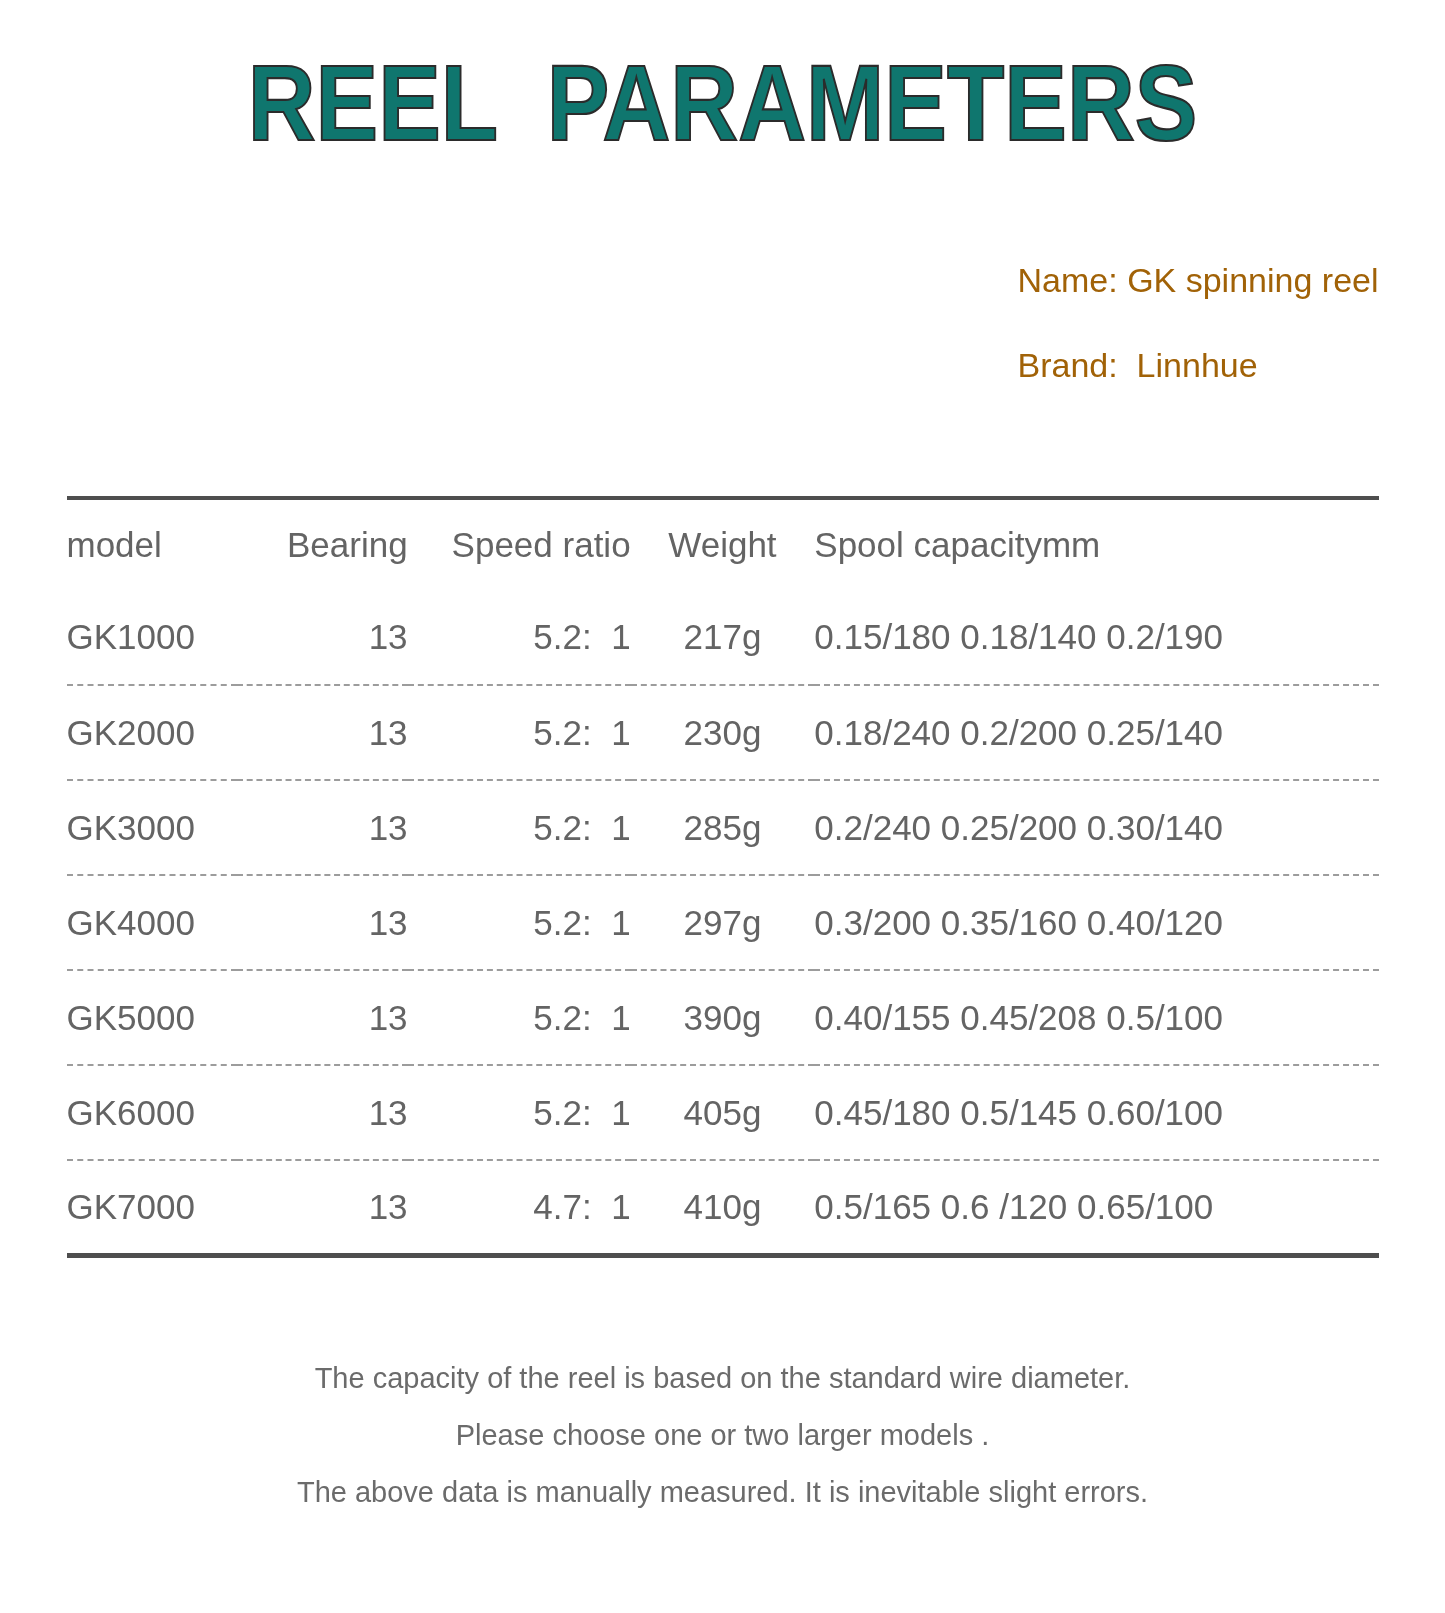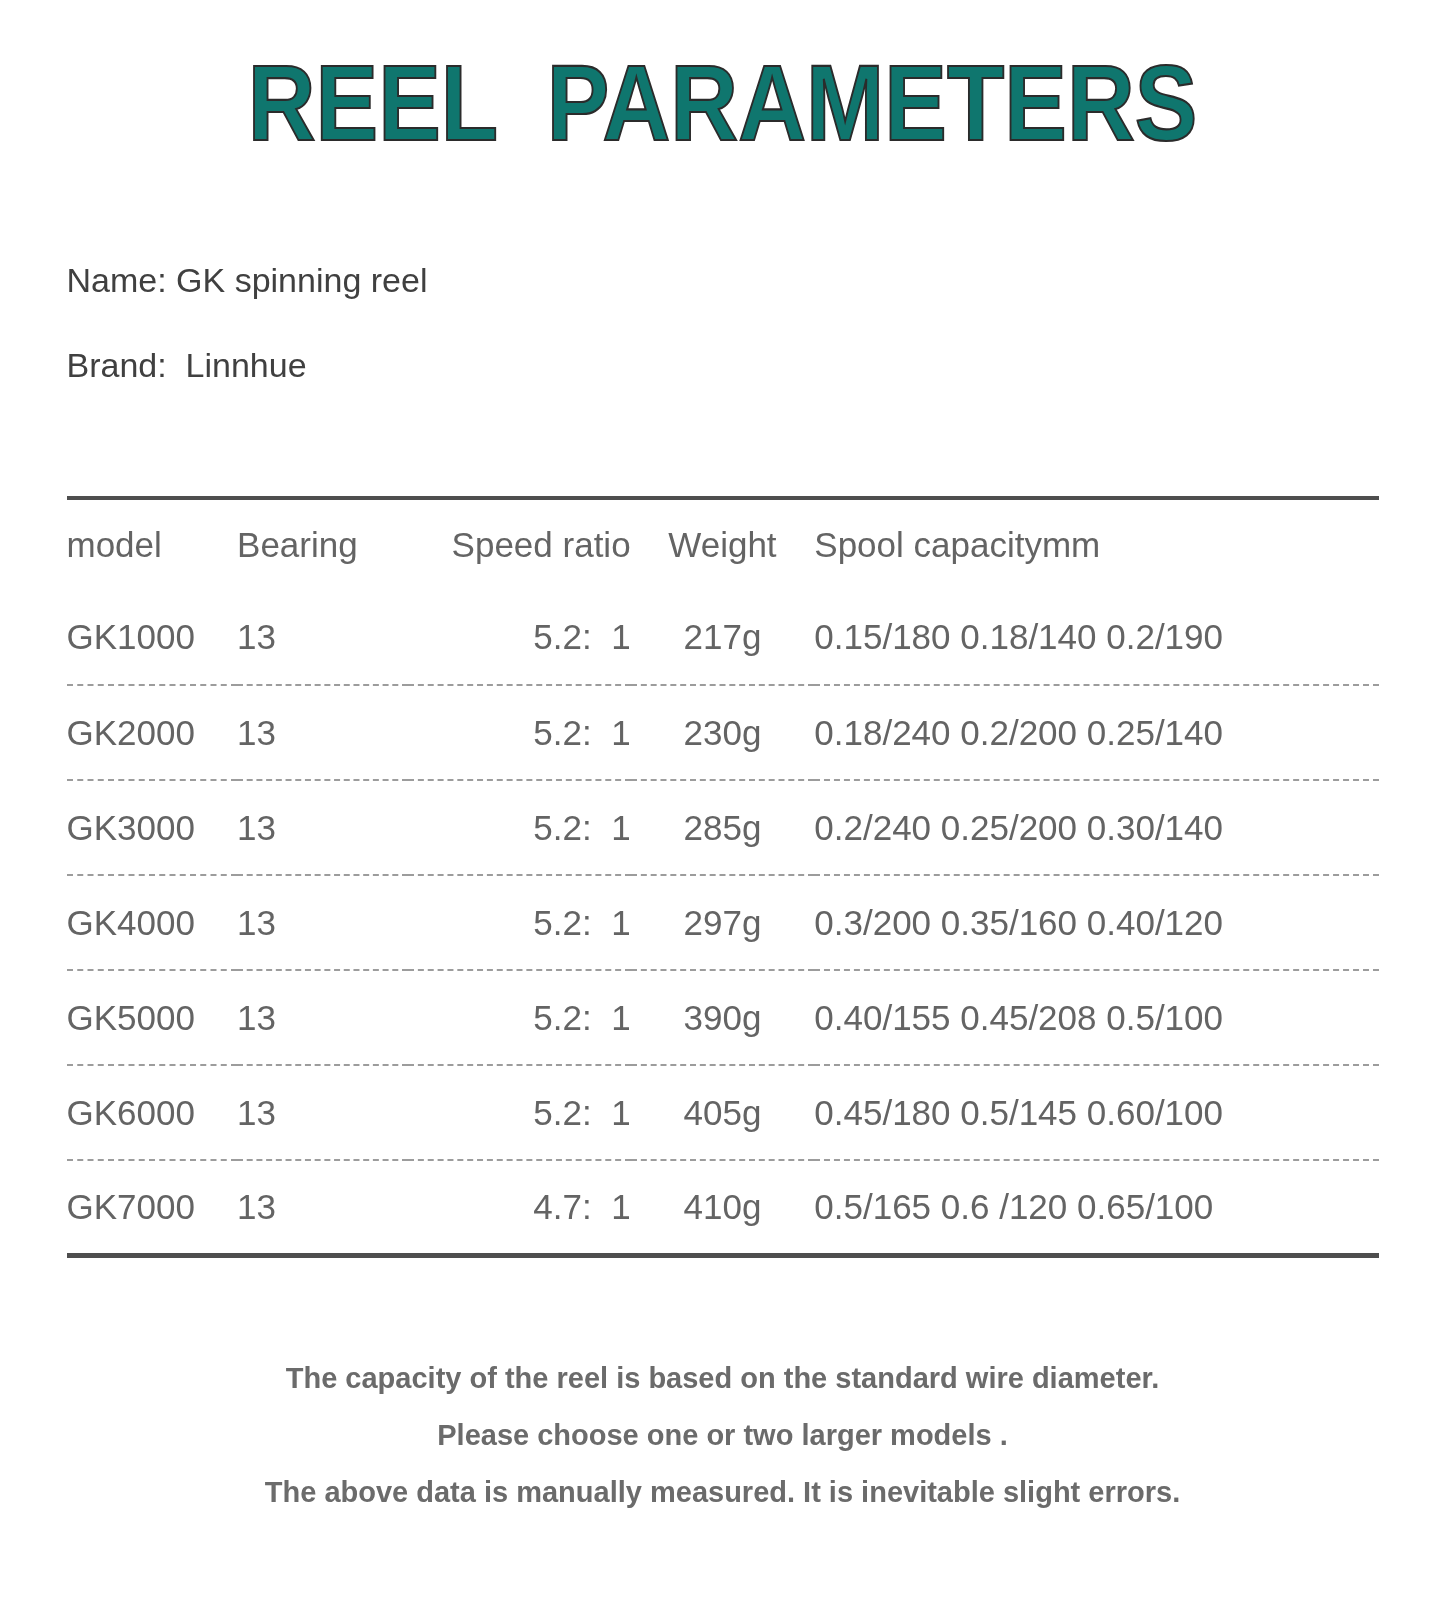--- a/index.html
+++ b/index.html
@@ -33,24 +33,24 @@
     white-space: nowrap;
   }
   .title .condense {
     display: inline-block;
     transform: scale(0.93, 1.07);
     transform-origin: center top;
   }
   
   .info {
     display: flex;
-    justify-content: flex-start;
+    justify-content: flex-end;
     margin-top: 108px;
     font-size: 34px;
-    color: #404040;
+    color: #a16207;
   }
   .info-line {
     white-space: pre-wrap;
     line-height: 40px;
     margin-bottom: 45px;
   }
   .info-col.right { padding-right: 6px; }
   
   table.spec {
     width: 100%;
@@ -68,31 +68,30 @@
   table.spec th, table.spec td {
     font-weight: normal;
     font-size: 35px;
     color: #646464;
     white-space: pre-wrap;
     padding: 0;
   }
   table.spec thead tr { height: 92px; }
   table.spec tbody tr { height: 95px; }
   .c0 { text-align: left;  width: 13%; padding-left: 6px; }
-  .c1 { text-align: left; width: 13%; }
+  .c1 { text-align: right; width: 13%; }
   .c2 { text-align: right; width: 17%; }
   .c3 { text-align: center; width: 14%; }
   .c4 { text-align: left;  width: 43%; padding-left: 28px; }
   
   .notes {
     margin-top: 92px;
     text-align: center;
     font-size: 29px;
     color: #6b6b6b;
-    font-weight: bold;
   }
   .note-line {
     line-height: 57px;
     white-space: pre-wrap;
   }
 </style>
 </head>
 <body>
 
 <div class="page">

